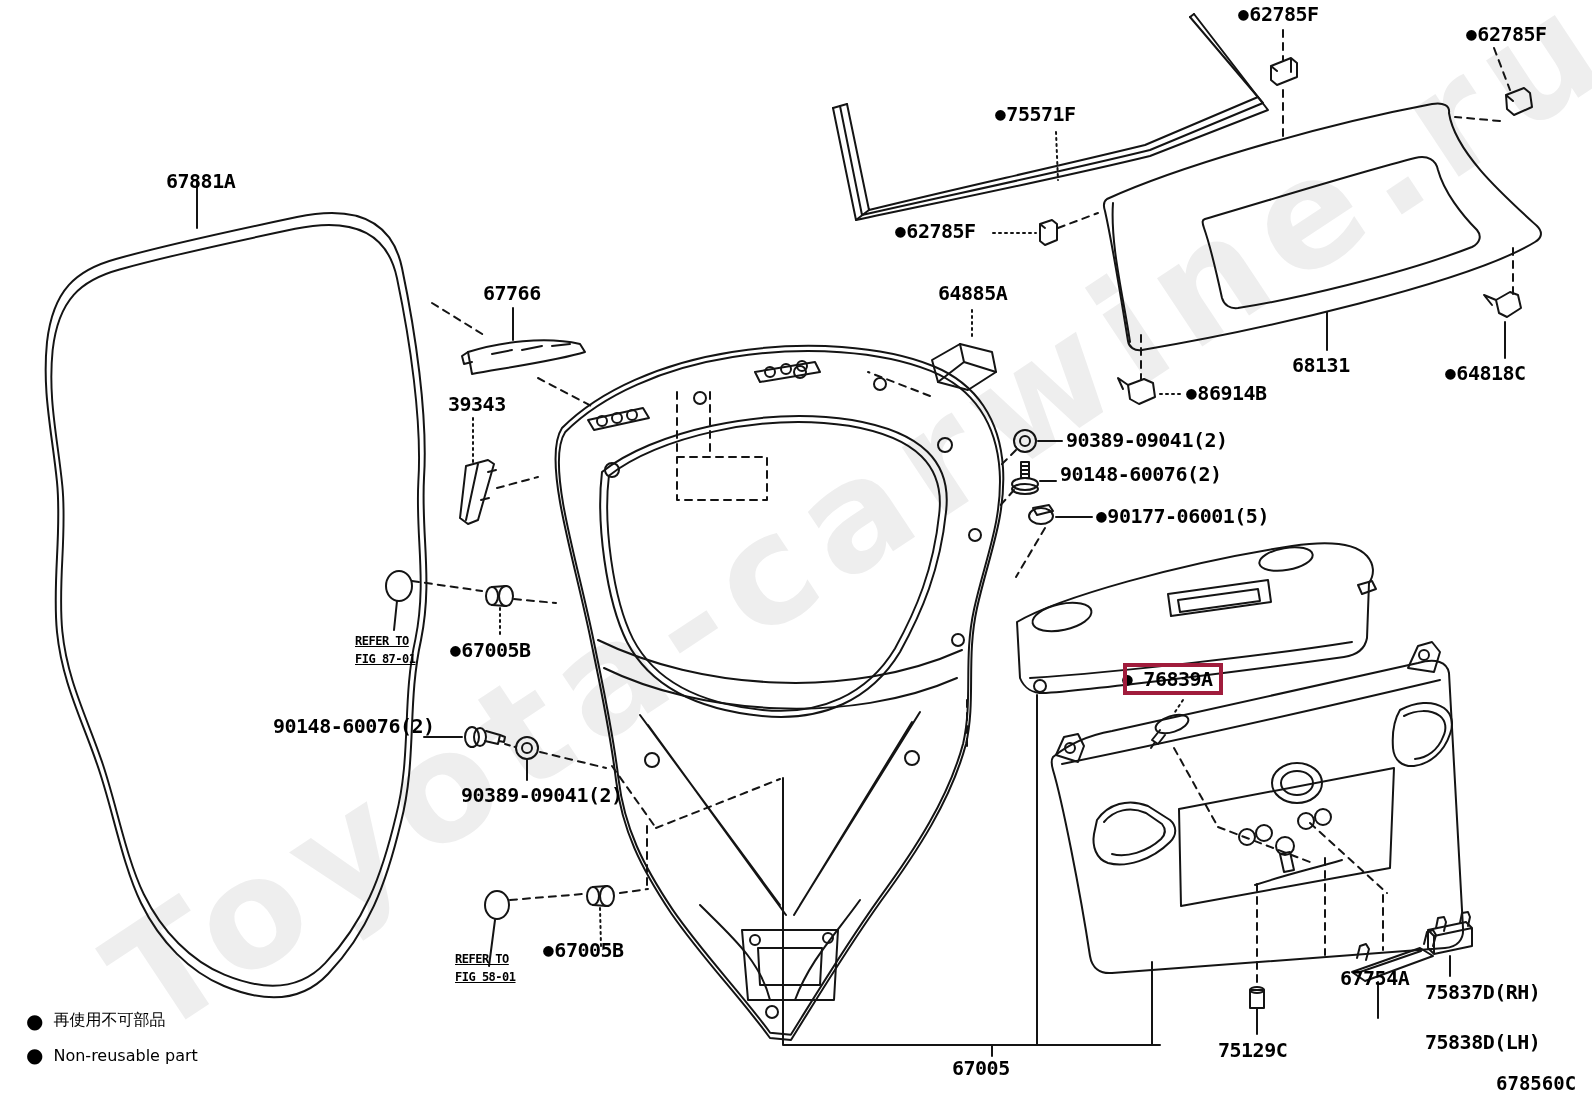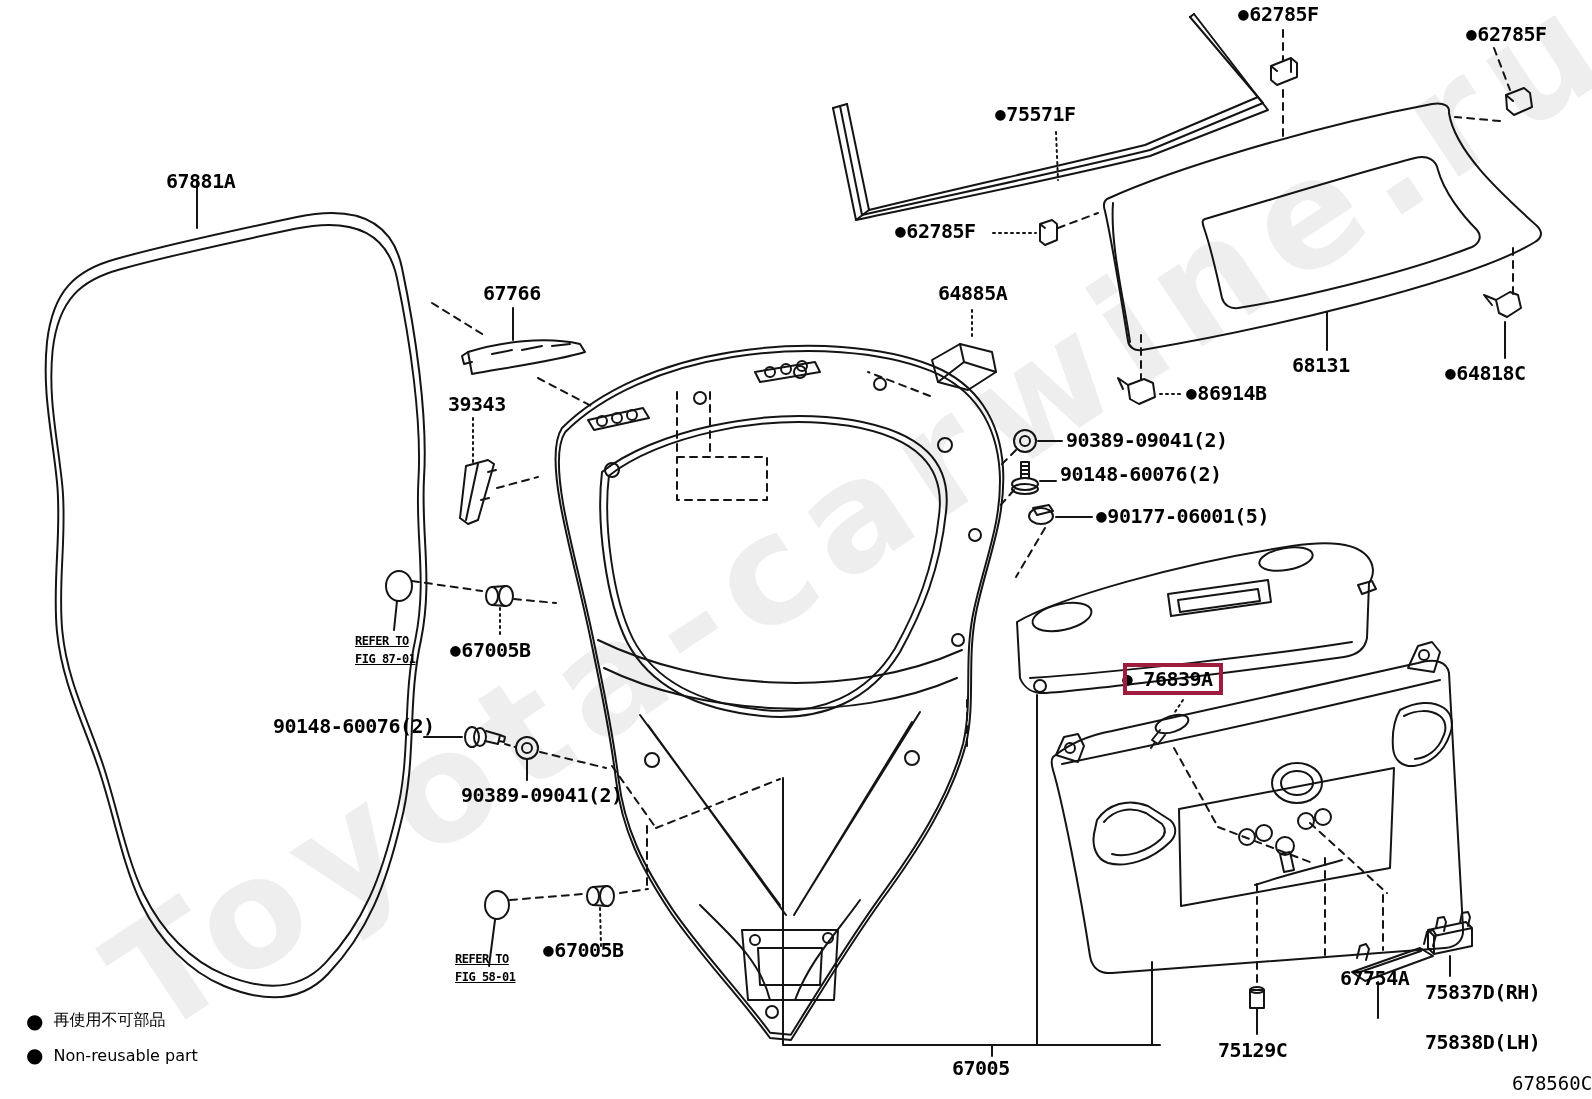--- a/index.html
+++ b/index.html
@@ -12,21 +12,21 @@
   .lbl{position:absolute;white-space:nowrap;font-weight:bold;font-size:20px;color:#000;
        display:flex;align-items:center;gap:1px;line-height:1;letter-spacing:-0.5px;z-index:2;}
   .blt{font-size:18px;line-height:1;}
   .hlbox{border:4px solid #A01C3C;padding:2px 6px 2px 16px;margin-left:-10px;position:relative;
          z-index:2;background:transparent;}
   .refer{position:absolute;font-weight:bold;font-size:12px;line-height:1.5;color:#000;
          letter-spacing:-0.5px;z-index:2;white-space:pre;text-decoration:underline;}
   .legend-row{position:absolute;display:flex;gap:10px;align-items:center;
               font-family:"DejaVu Sans", sans-serif;font-size:16px;color:#000;z-index:2;}
   .legend-row .blt{font-size:20px;}
-  .figcode{position:absolute;font-size:19px;font-weight:normal;color:#000;z-index:2;margin-left:16px;}
+  .figcode{position:absolute;font-size:19px;font-weight:bold;color:#000;z-index:2;}
 </style>
 </head>
 <body>
 
 <div class="stage">
 
   <div class="wm">Toyota-carwine.ru</div>
 
   <svg class="art" width="1592" height="1099" viewBox="0 0 1592 1099" fill="none" stroke="#141414" stroke-width="2" stroke-linecap="round" stroke-linejoin="round">
 

